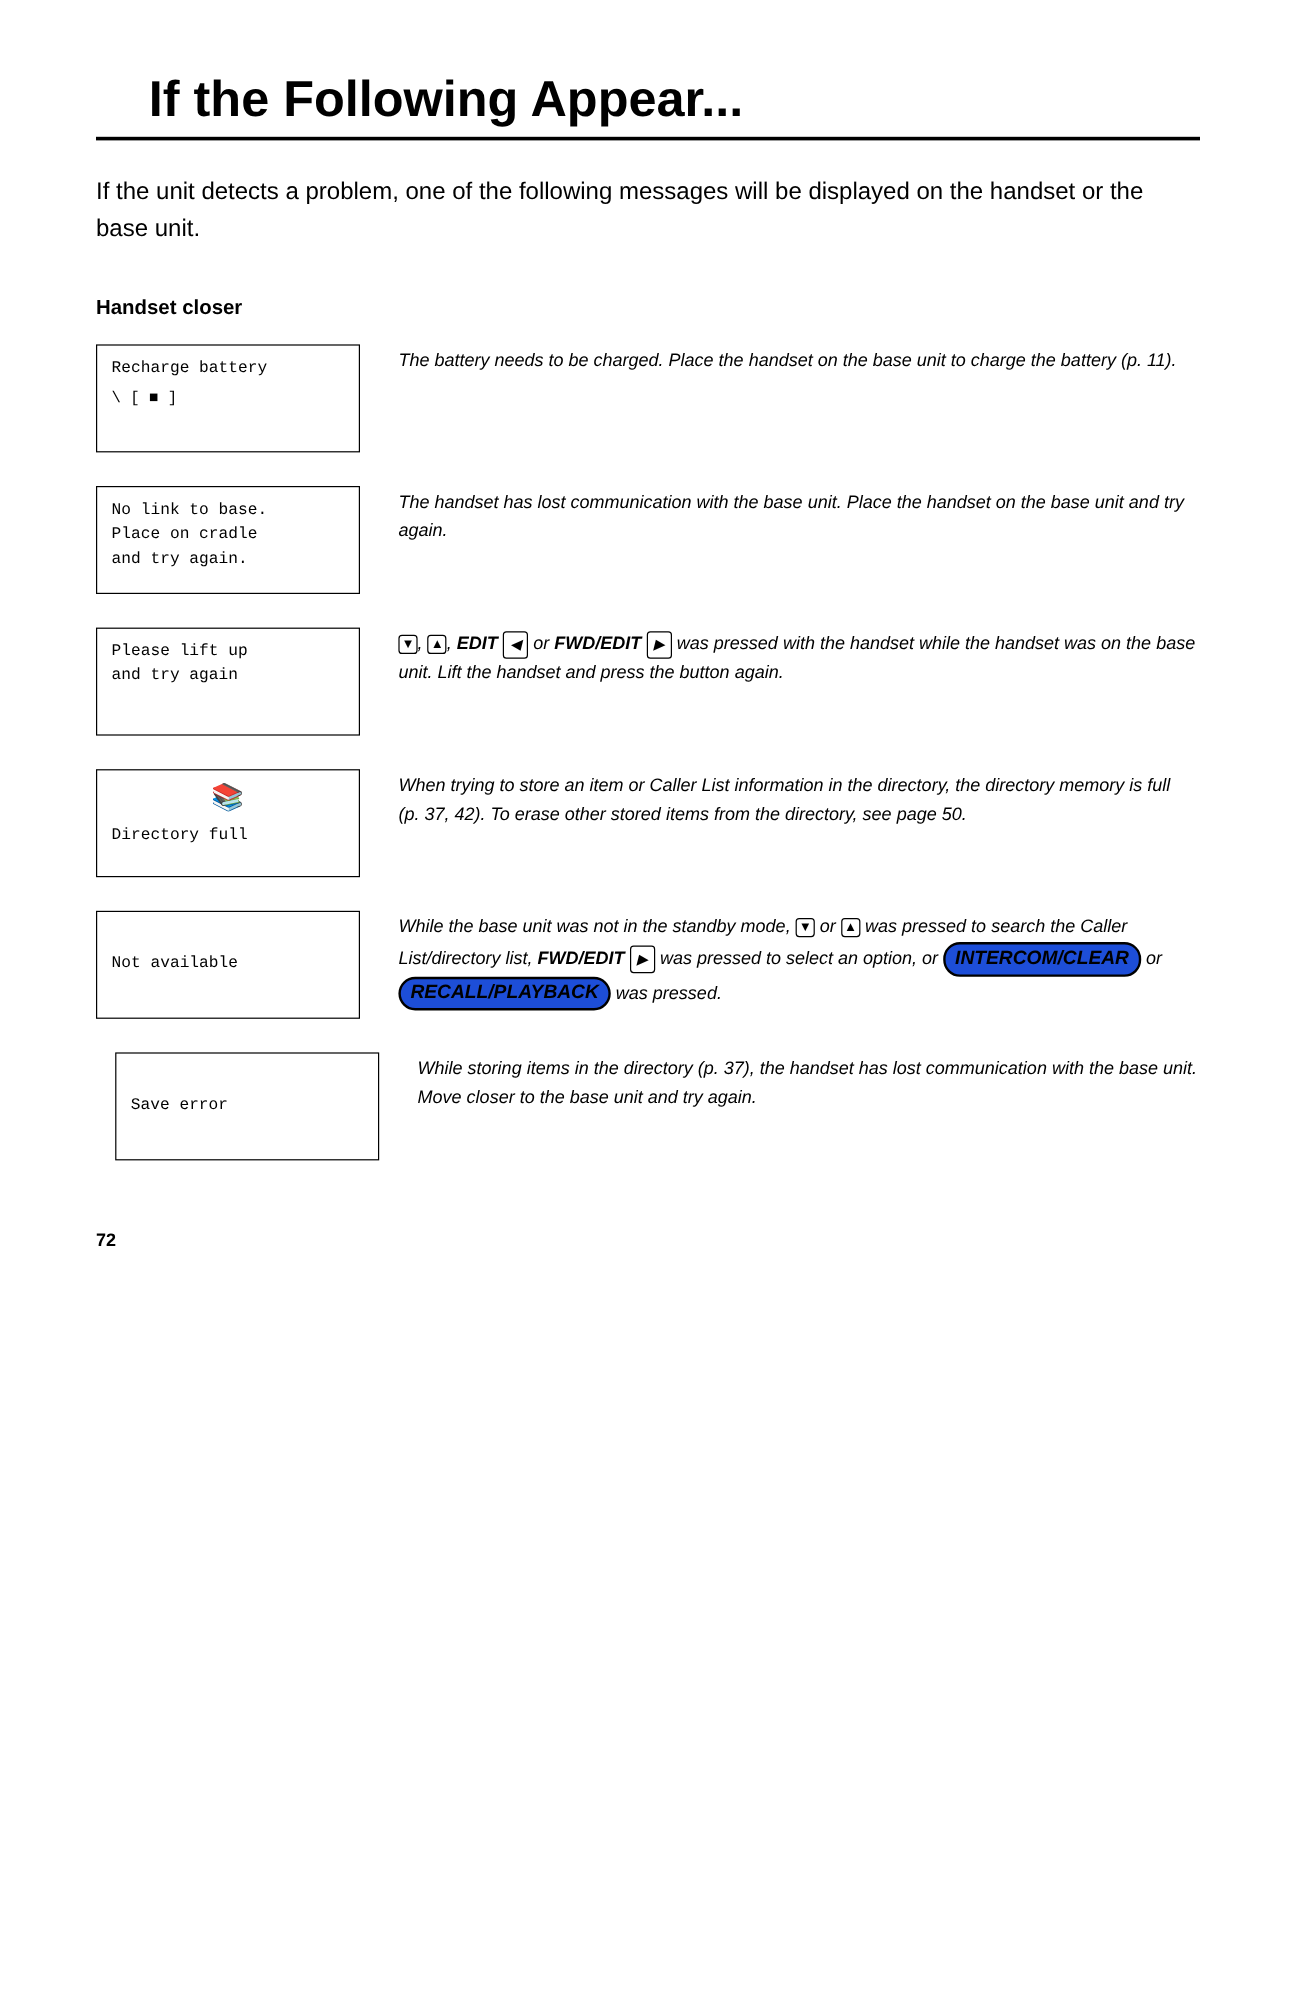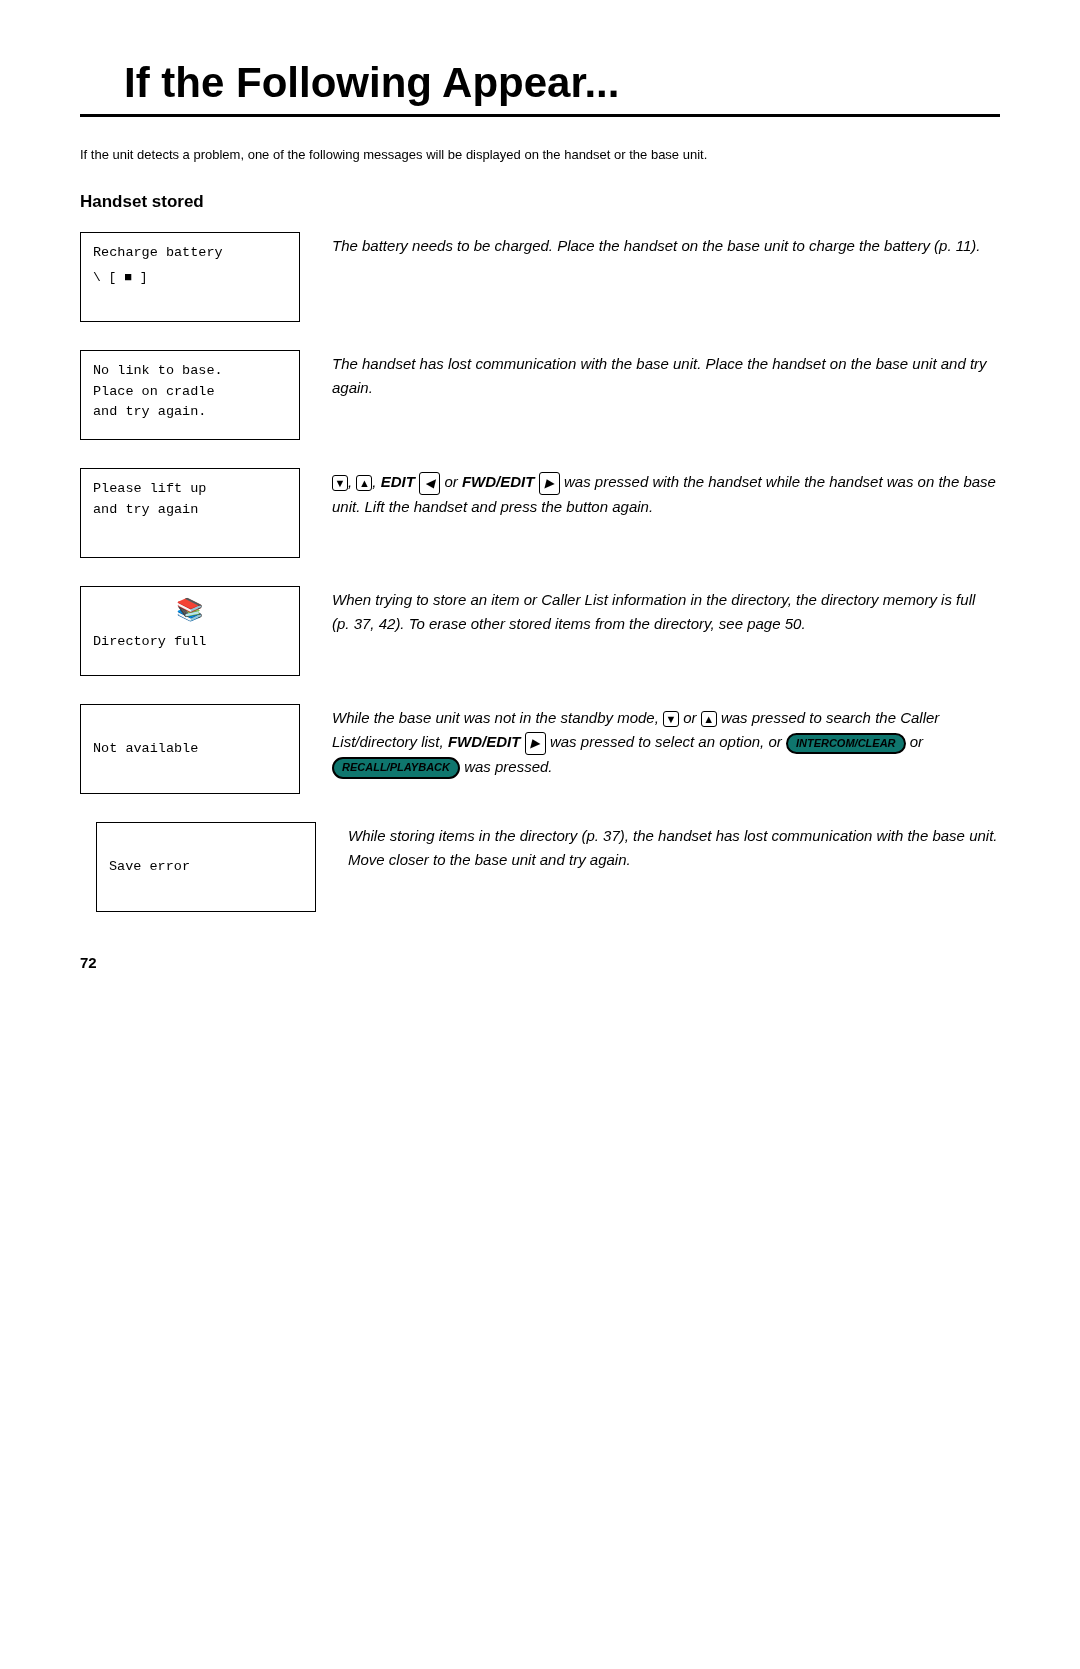--- a/index.html
+++ b/index.html
@@ -19,23 +19,23 @@
       margin-bottom: 8px;
       line-height: 1.1;
       margin-left: 44px;
     }
     .title-rule {
       border: none;
       border-top: 3px solid #000;
       margin-bottom: 28px;
     }
     .intro-text {
-      font-size: 13px;
+      font-size: 20px;
       line-height: 1.55;
-      margin-bottom: 27px;
+      margin-bottom: 40px;
     }
     .section-heading {
       font-size: 17px;
       font-weight: bold;
       margin-bottom: 20px;
     }
     .display-rows {
       display: flex;
       flex-direction: column;
       gap: 0px;
@@ -84,30 +84,30 @@
       margin: 0;
       font-style: italic;
     }
     .btn-symbol-rounded {
       display: inline-flex;
       align-items: center;
       justify-content: center;
       border: 2px solid #000;
       border-radius: 14px;
       padding: 1px 8px;
-      font-size: 11px;
+      font-size: 16px;
       font-weight: bold;
       line-height: 1.4;
-      background: #0f766e;
+      background: #1d4ed8;
       vertical-align: middle;
     }
     .page-number {
       font-size: 15px;
       font-weight: bold;
-      margin-top: 14px;
+      margin-top: 30px;
     }
     .down-arrow {
       display: inline-block;
       width: 16px;
       height: 16px;
       border: 1.5px solid #000;
       border-radius: 3px;
       text-align: center;
       line-height: 14px;
       font-size: 11px;
@@ -148,21 +148,21 @@
     }
   </style>
 </head>
 <body>
 
 <div class="page-title">If the Following Appear...</div>
 <hr class="title-rule">
 
 <p class="intro-text">If the unit detects a problem, one of the following messages will be displayed on the handset or the base unit.</p>
 
-<div class="section-heading">Handset stored</div>
+<div class="section-heading">Handset closer</div>
 
 <div class="display-rows">
 
   <div class="display-row">
     <div class="display-box">
       <div class="display-box-content">Recharge battery</div>
       <div class="battery-icon" style="font-family:'Courier New',monospace; font-size:13px; margin-top:4px;">  \  [ ■ ]</div>
     </div>
     <div class="description-text">
       <p>The battery needs to be charged. Place the handset on the base unit to charge the battery (p.&nbsp;11).</p>

